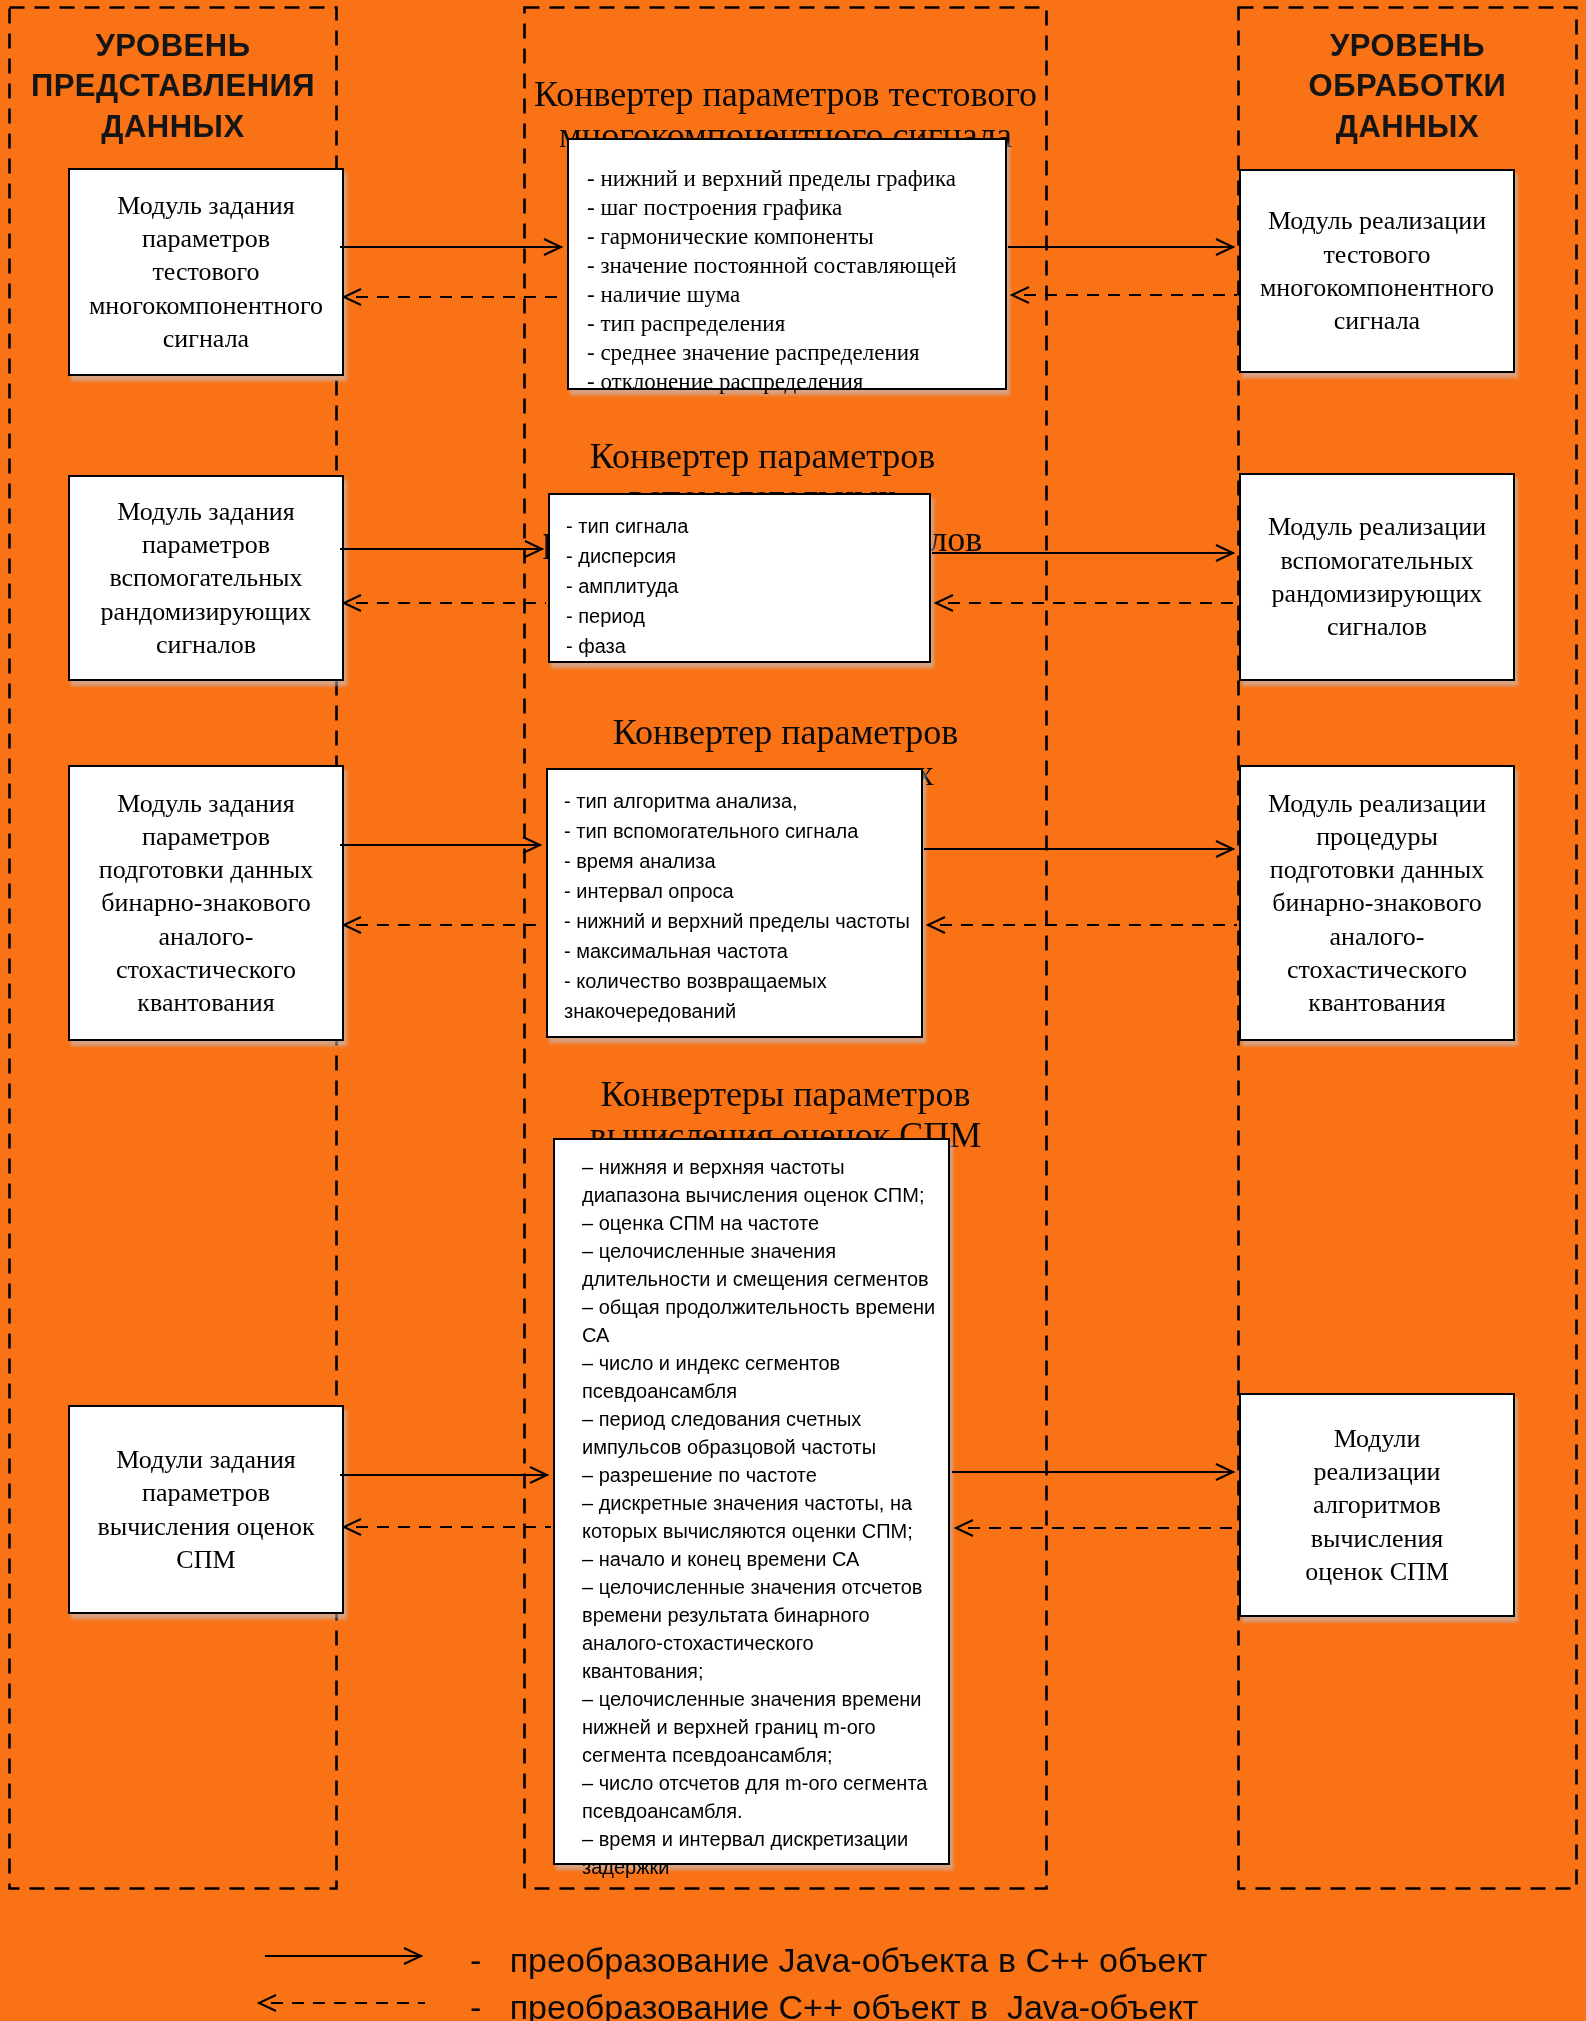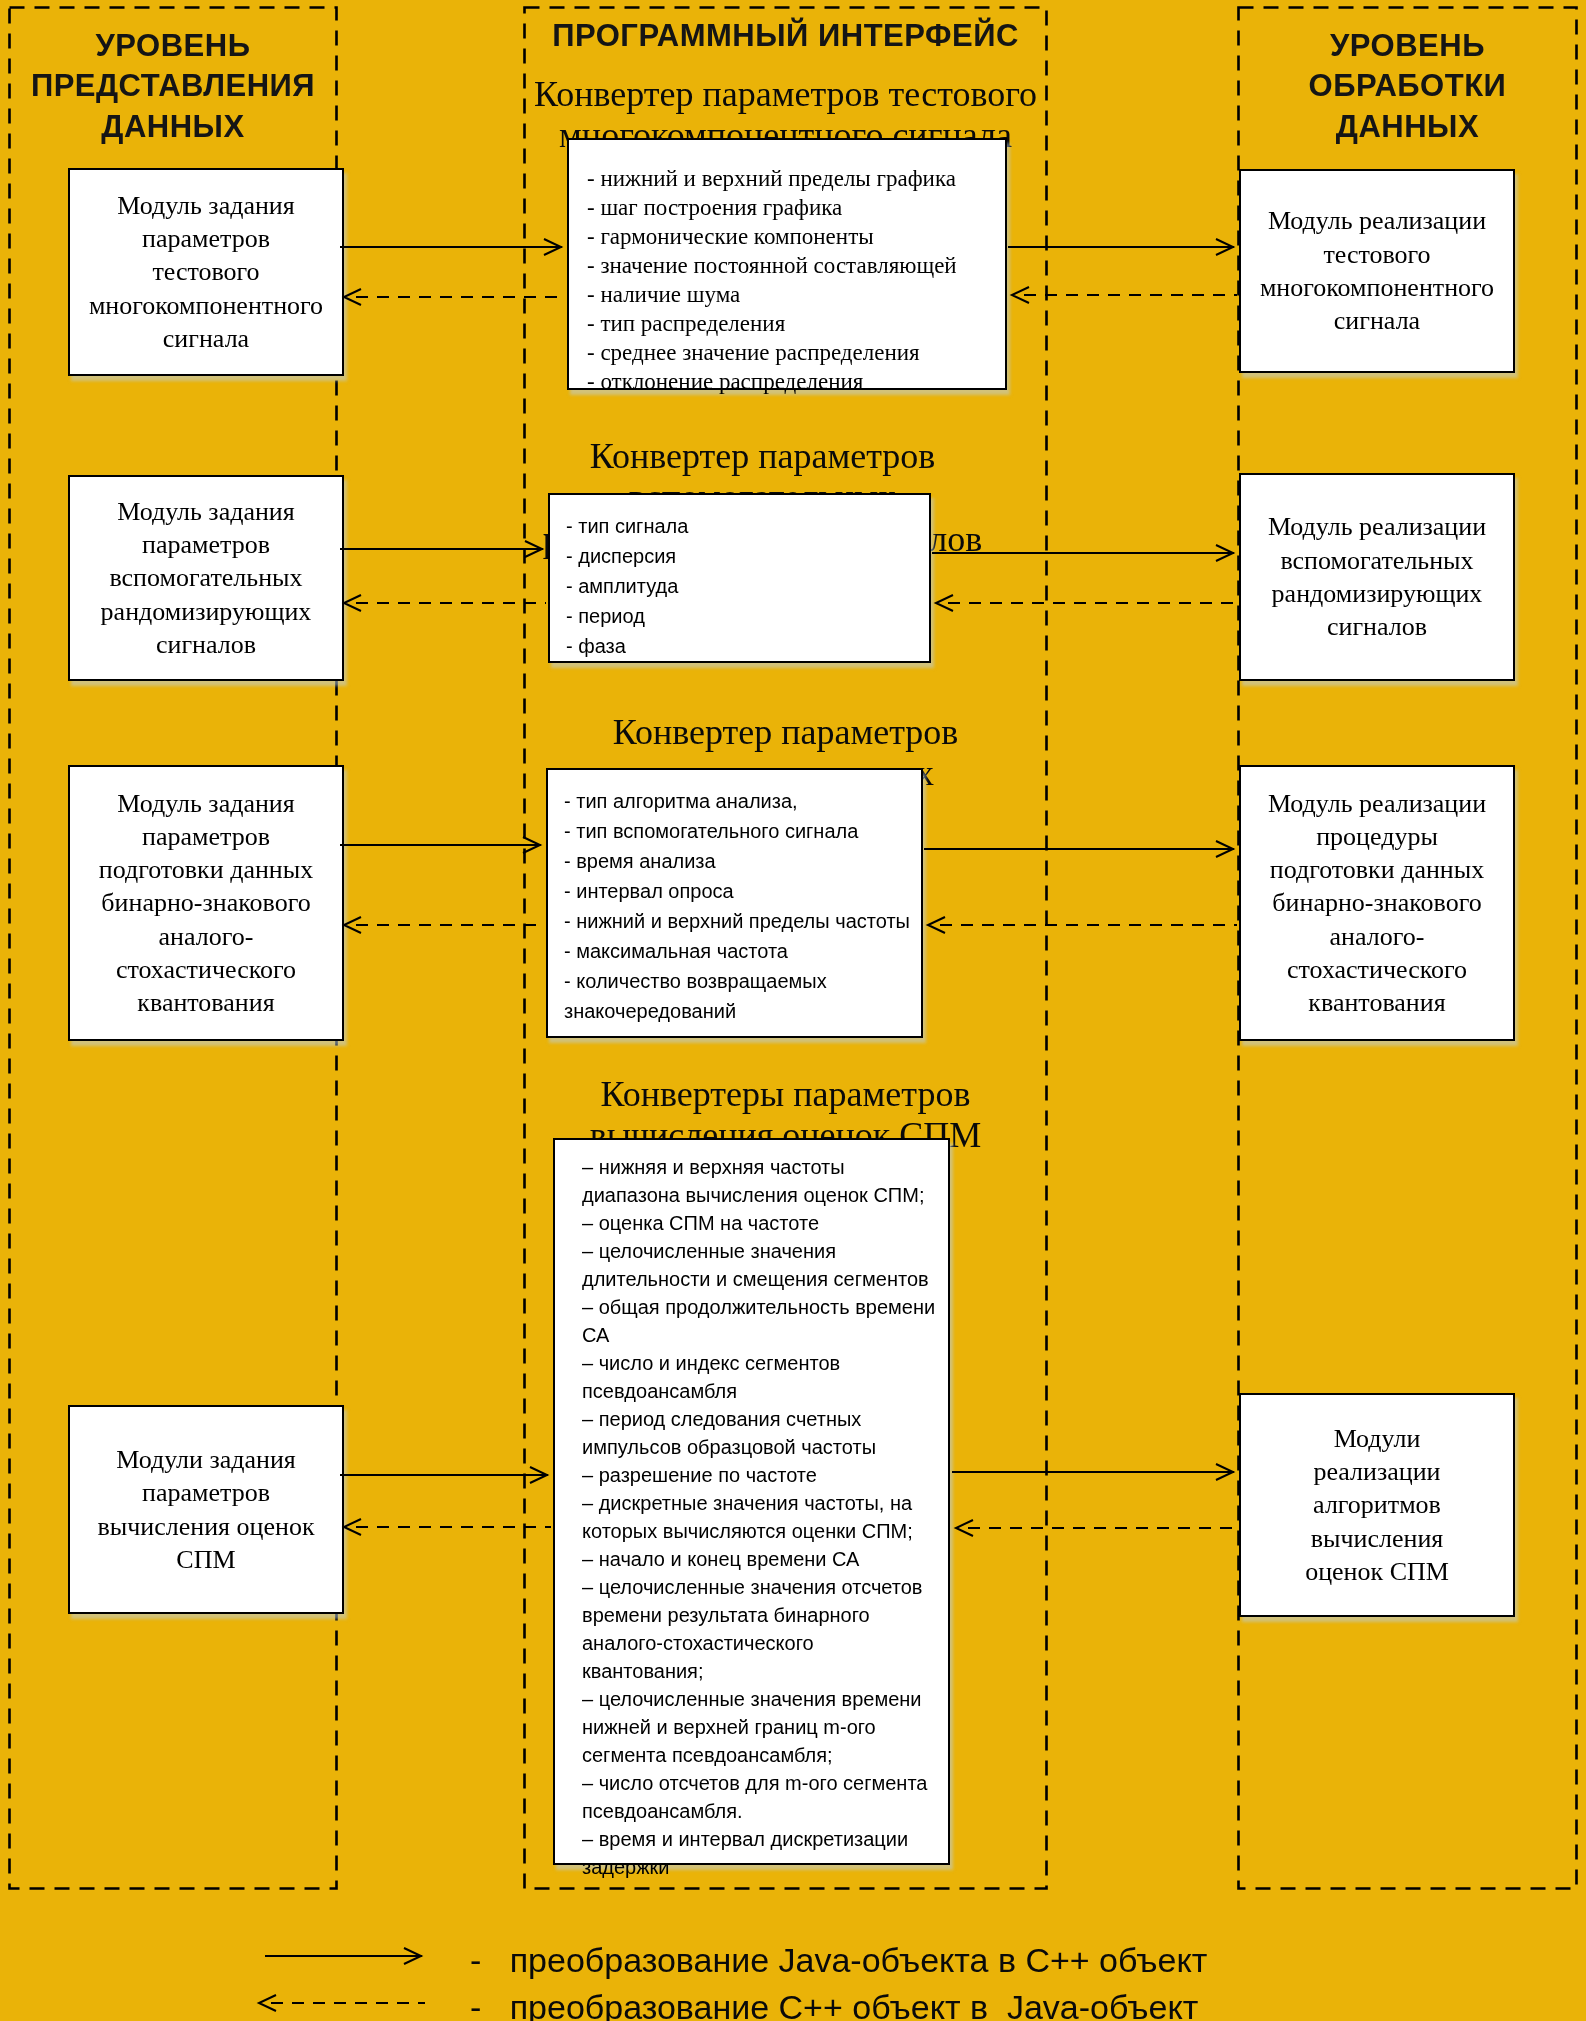--- a/index.html
+++ b/index.html
@@ -1,16 +1,16 @@
 <!DOCTYPE html>
 <html><head>
 <meta charset="utf-8">
 <style>
   html,body{margin:0;padding:0;background:#fff;}
-  #stage{position:relative;width:1586px;height:2021px;background:#eab308;color:#000;overflow:hidden;}
+  #stage{position:relative;width:1586px;height:2021px;background:#f97316;color:#000;overflow:hidden;}
   .abs{position:absolute;}
   svg.abs{display:block;}
   .col-title{font-family:"Liberation Sans",sans-serif;font-size:31px;line-height:1.3;font-weight:600;
              text-align:center;white-space:pre-line;color:#151515;letter-spacing:.5px;}
   .module-box{border:2.5px solid #000;background:#fff;display:flex;align-items:center;justify-content:center;
               text-align:center;font-family:"Liberation Serif",serif;font-size:26px;line-height:1.28;
               white-space:pre-line;box-shadow:3px 5px 3px rgba(185,210,235,.5);}
   .conv-title{font-family:"Liberation Serif",serif;font-size:36px;line-height:1.15;text-align:center;
               white-space:pre-line;color:#0a0a0a;}
   .conv-box{border:2.5px solid #000;background:#fff;white-space:pre-line;
@@ -31,21 +31,20 @@
   <svg class="abs" style="left:523px;top:6px;" width="525" height="1884">
     <rect x="1.5" y="1.5" width="522" height="1881" fill="none" stroke="#000" stroke-width="2.6" stroke-dasharray="15 10"></rect>
   </svg>
   <svg class="abs" style="left:1237px;top:6px;" width="341" height="1884">
     <rect x="1.5" y="1.5" width="338" height="1881" fill="none" stroke="#000" stroke-width="2.6" stroke-dasharray="15 10"></rect>
   </svg>
 
   <div class="abs col-title" style="left:8px;top:26px;width:330px;">УРОВЕНЬ
 ПРЕДСТАВЛЕНИЯ
 ДАННЫХ</div>
-  <div class="abs col-title" style="left:523px;top:16px;width:525px;">ПРОГРАММНЫЙ ИНТЕРФЕЙС</div>
   <div class="abs col-title" style="left:1237px;top:26px;width:341px;">УРОВЕНЬ
 ОБРАБОТКИ
 ДАННЫХ</div>
 
   <div class="abs module-box" style="left:68px;top:168px;width:272px;height:204px;">Модуль задания
 параметров
 тестового
 многокомпонентного
 сигнала</div>
   <div class="abs module-box" style="left:68px;top:475px;width:272px;height:202px;">Модуль задания

